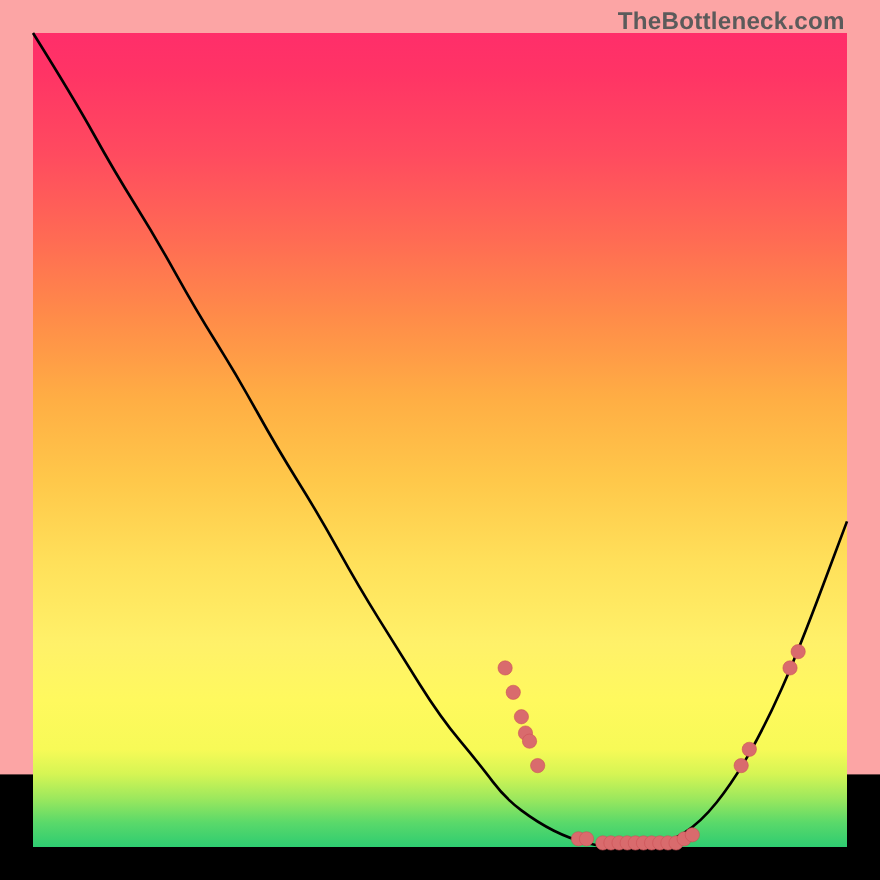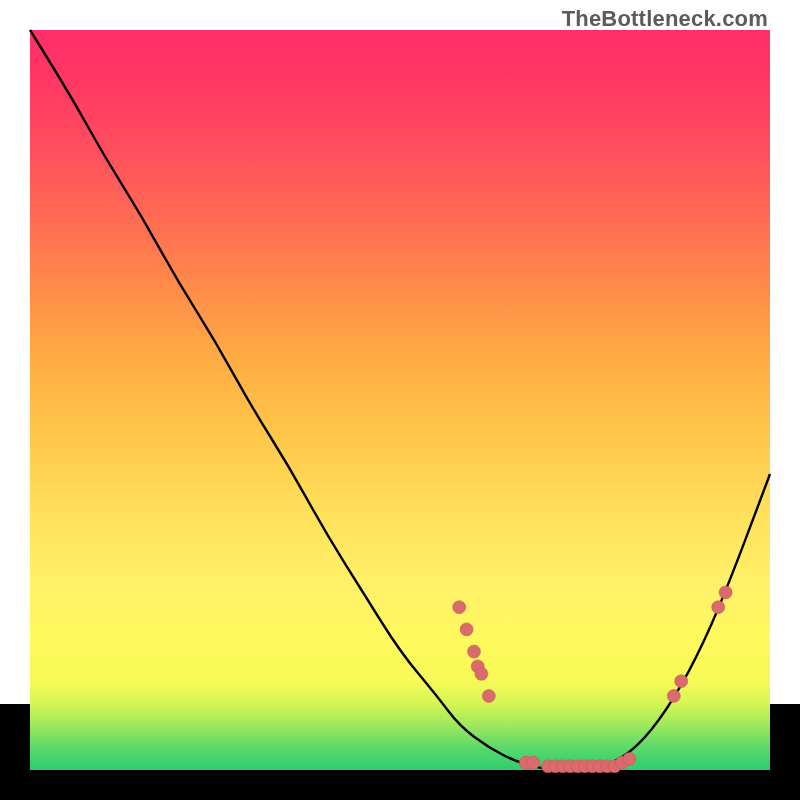--- a/index.html
+++ b/index.html
@@ -1,21 +1,21 @@
 <!DOCTYPE html>
 <html><head>
 <meta charset="utf-8">
 <style>
   * { margin: 0; padding: 0; box-sizing: border-box; }
   html, body { width: 800px; height: 800px; background: #000; overflow: hidden; }
   .frame {
     position: relative;
     width: 800px;
     height: 704px;
-    background: #ffffff;
+    background: #fca5a5;
     padding-left: 30px;
   }
   .plot-area {
     position: absolute;
     left: 30px;
     top: 30px;
     width: 740px;
     height: 740px;
     background: linear-gradient(to top,
       #2ecc71 0%,

